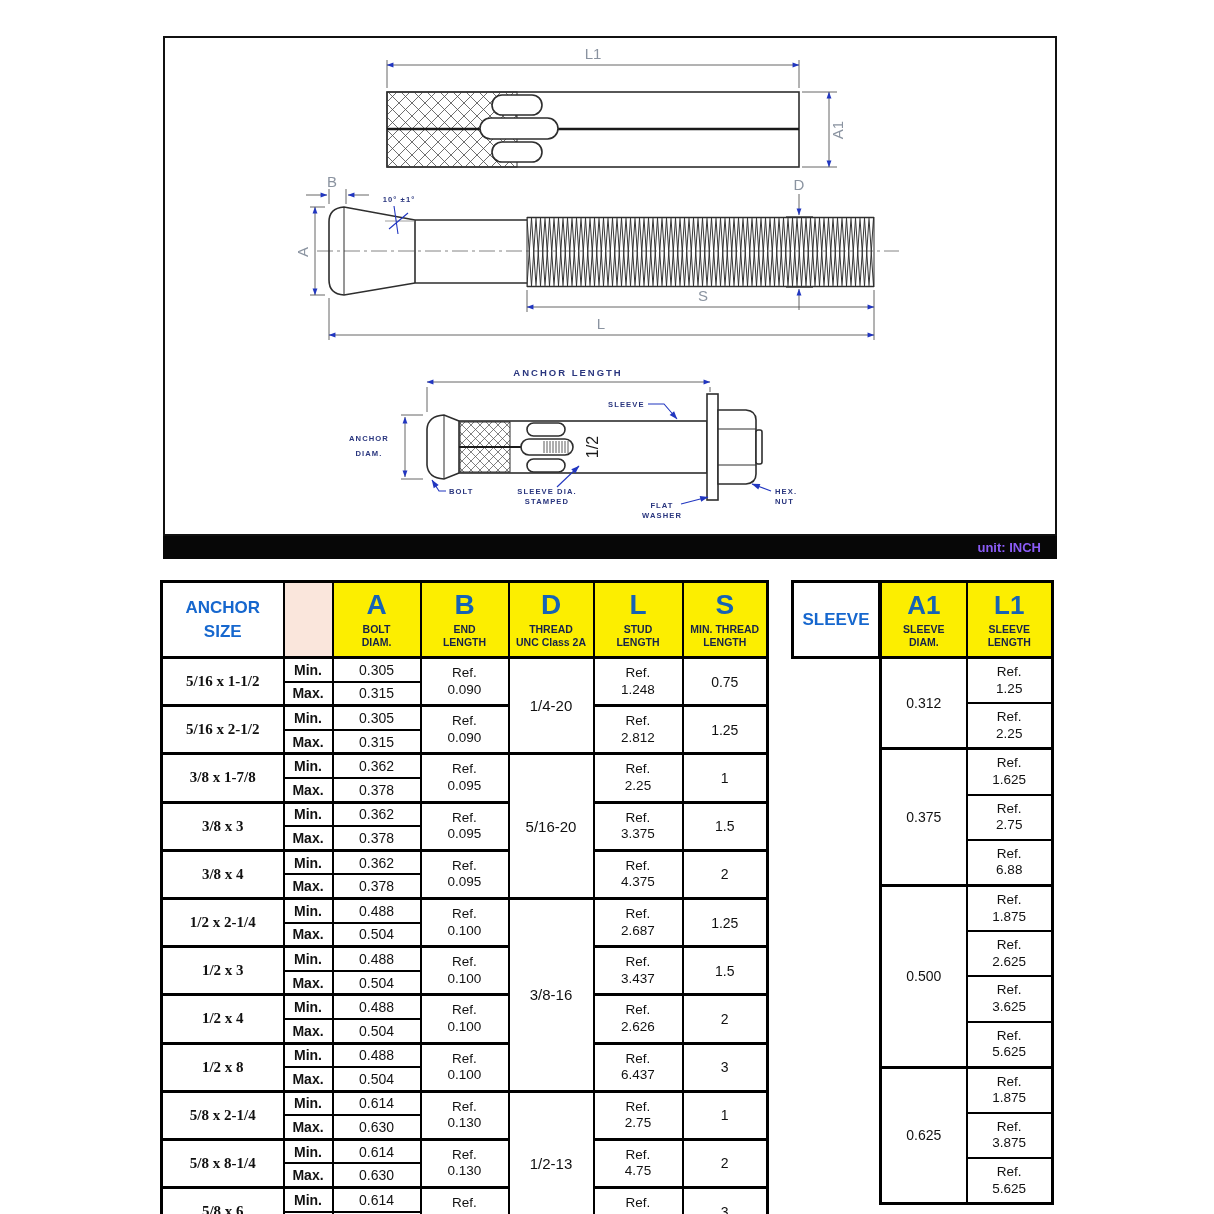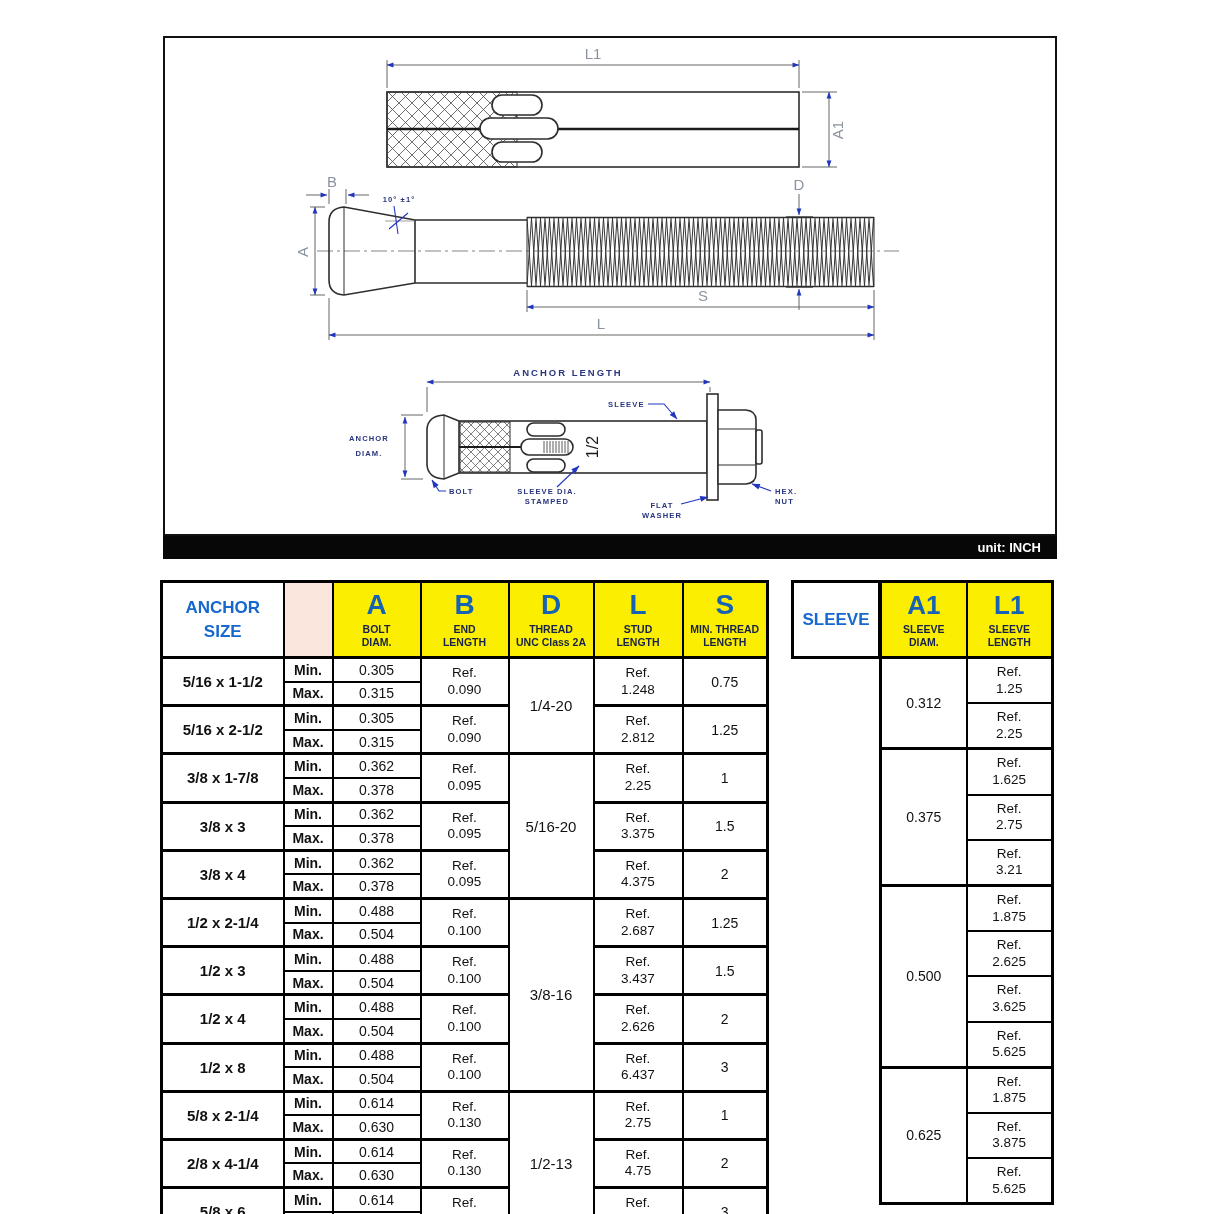--- a/index.html
+++ b/index.html
@@ -4,37 +4,37 @@
 <style>
   html,body{margin:0;padding:0;}
   body{width:1214px;height:1214px;background:#fff;position:relative;overflow:hidden;
        font-family:"Liberation Sans",sans-serif;color:#111;}
 
   
   .panel{position:absolute;left:163px;top:36px;width:894px;height:500px;
          border:2px solid #111;box-sizing:border-box;background:#fff;}
   .panel svg{position:absolute;left:0;top:0;}
   .unitbar{position:absolute;left:163px;top:536px;width:894px;height:23px;background:#070707;
-           color:#ffffff;font-weight:bold;font-size:13px;display:flex;align-items:center;
+           color:#8b5cf6;font-weight:bold;font-size:13px;display:flex;align-items:center;
            justify-content:flex-end;padding-right:16px;box-sizing:border-box;}
 
   
   table{border-collapse:collapse;table-layout:fixed;}
   td{border:2px solid #000;text-align:center;vertical-align:middle;padding:0;background:#fff;}
 
   .maintable{position:absolute;left:160px;top:580px;border:3px solid #000;}
   .maintable tr.hdr td{height:73px;border-bottom:3px solid #000;}
   .maintable tr.gt td{border-top:3px solid #000;height:21.6px;}
   .maintable tr.gb td{border-top:1px solid #000;height:21.6px;border-radius:12px;}
   .hcell{background:#FCEE00;}
   .hletter{font-size:28px;font-weight:bold;color:#1663B5;line-height:30px;}
   .hdesc{font-size:10.5px;font-weight:bold;color:#16224a;line-height:13px;margin-top:3px;}
   .anchorhdr{background:#fff;color:#1667CE;font-weight:bold;font-size:17px;line-height:24px;}
   .pinkhdr{background:#FAE6DC;}
-  .size{font-weight:bold;font-size:15px;}
+  .size{font-weight:bold;font-size:15px;font-family:Liberation Serif, serif;}
   .mm{font-weight:bold;font-size:14px;}
   .num{font-size:14px;}
   .two .ln{line-height:16.5px;font-size:13.5px;}
   .thr{font-size:15px;}
 
   .sleevebox{position:absolute;left:791px;top:580px;width:90px;height:79px;border:3px solid #000;
              box-sizing:border-box;background:#fff;display:flex;align-items:center;justify-content:center;
              color:#1667CE;font-weight:bold;font-size:17px;}
   .sleevetable{position:absolute;left:879px;top:580px;border:3px solid #000;}
   .sleevetable tr.hdr td{height:73px;border-bottom:3px solid #000;}
@@ -436,21 +436,21 @@
           <div class="ln">2.75</div>
         </td>
     <td class="num" rowspan="2">1</td>
   </tr>
   <tr class="gb">
         <td class="mm">Max.</td>
         <td class="num">0.630</td>
       </tr>
 
   <tr class="gt">
-    <td class="size" rowspan="2">2/8 x 4-1/4</td>
+    <td class="size" rowspan="2">5/8 x 8-1/4</td>
     <td class="mm">Min.</td>
     <td class="num">0.614</td>
     <td class="two" rowspan="2">
           <div class="ln">Ref.</div>
           <div class="ln">0.130</div>
         </td>
     <td class="two" rowspan="2">
           <div class="ln">Ref.</div>
           <div class="ln">4.75</div>
         </td>
@@ -530,21 +530,21 @@
   </tr>
   <tr>
         <td class="two">
           <div class="ln">Ref.</div>
           <div class="ln">2.75</div>
         </td>
       </tr>
   <tr>
         <td class="two">
           <div class="ln">Ref.</div>
-          <div class="ln">3.21</div>
+          <div class="ln">6.88</div>
         </td>
       </tr>
   <tr class="sg">
     <td class="a1num" rowspan="4">0.500</td>
     <td class="two">
           <div class="ln">Ref.</div>
           <div class="ln">1.875</div>
         </td>
   </tr>
   <tr>

